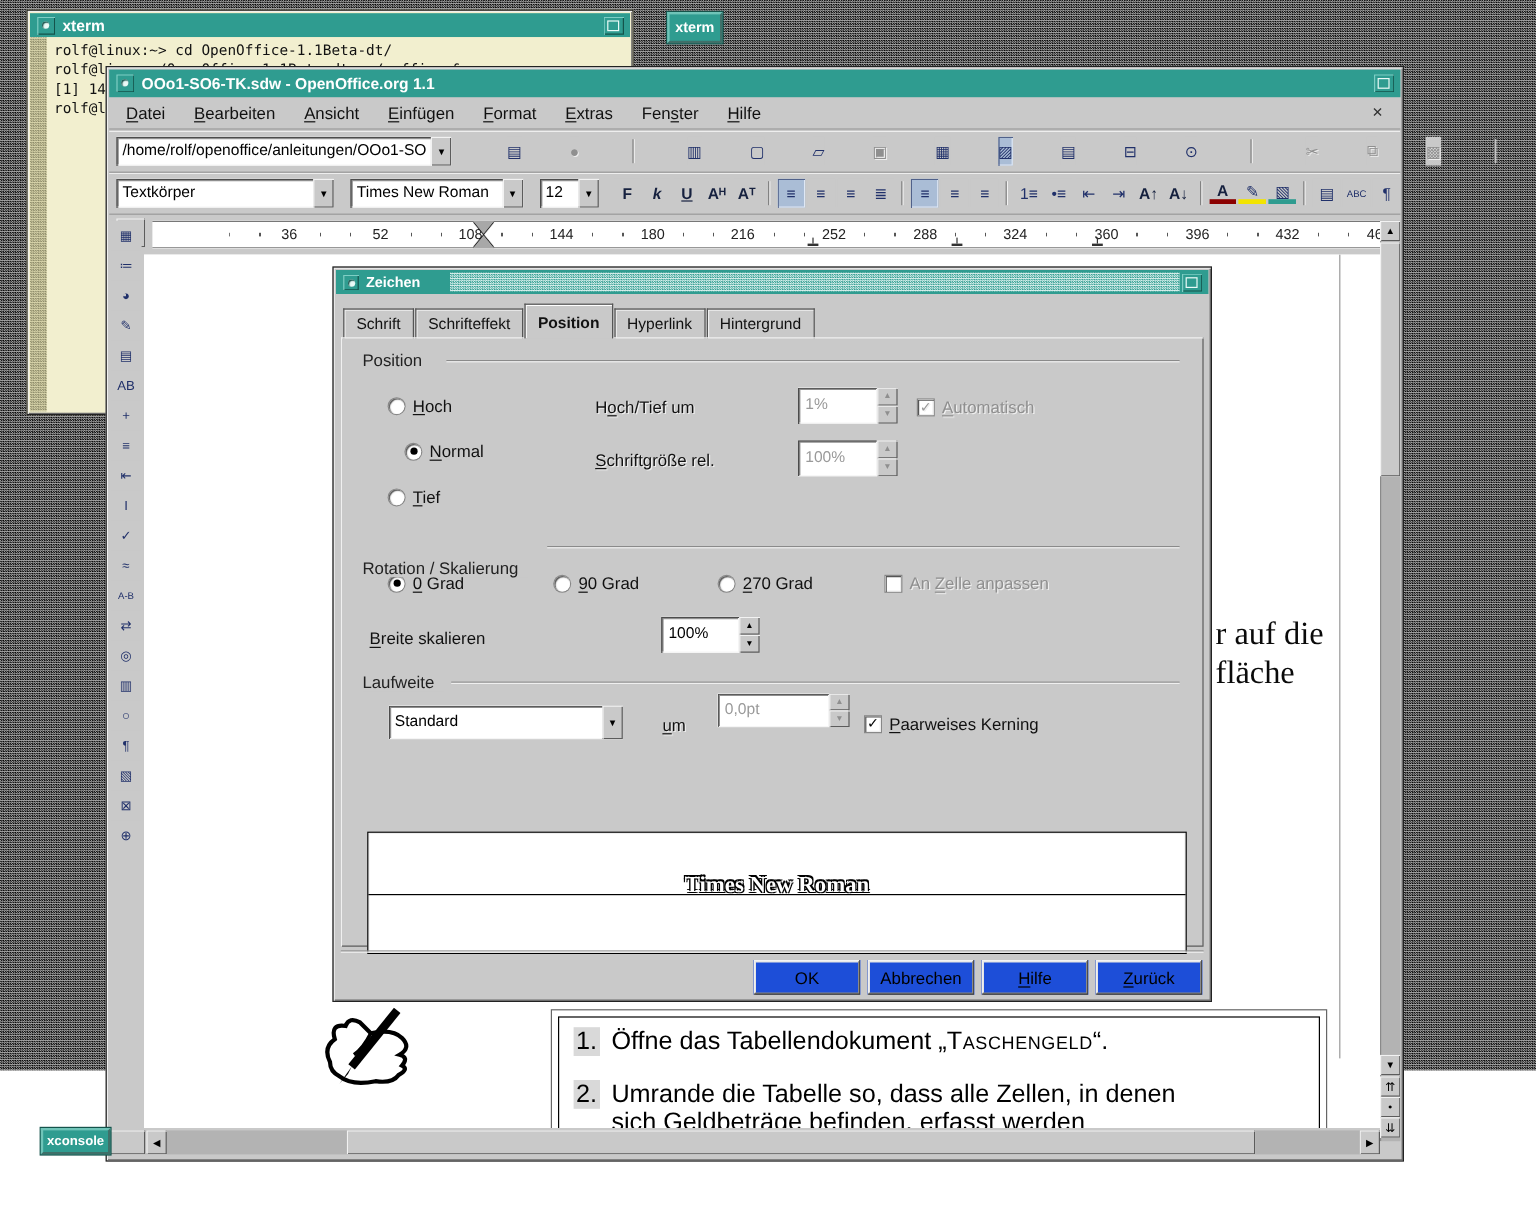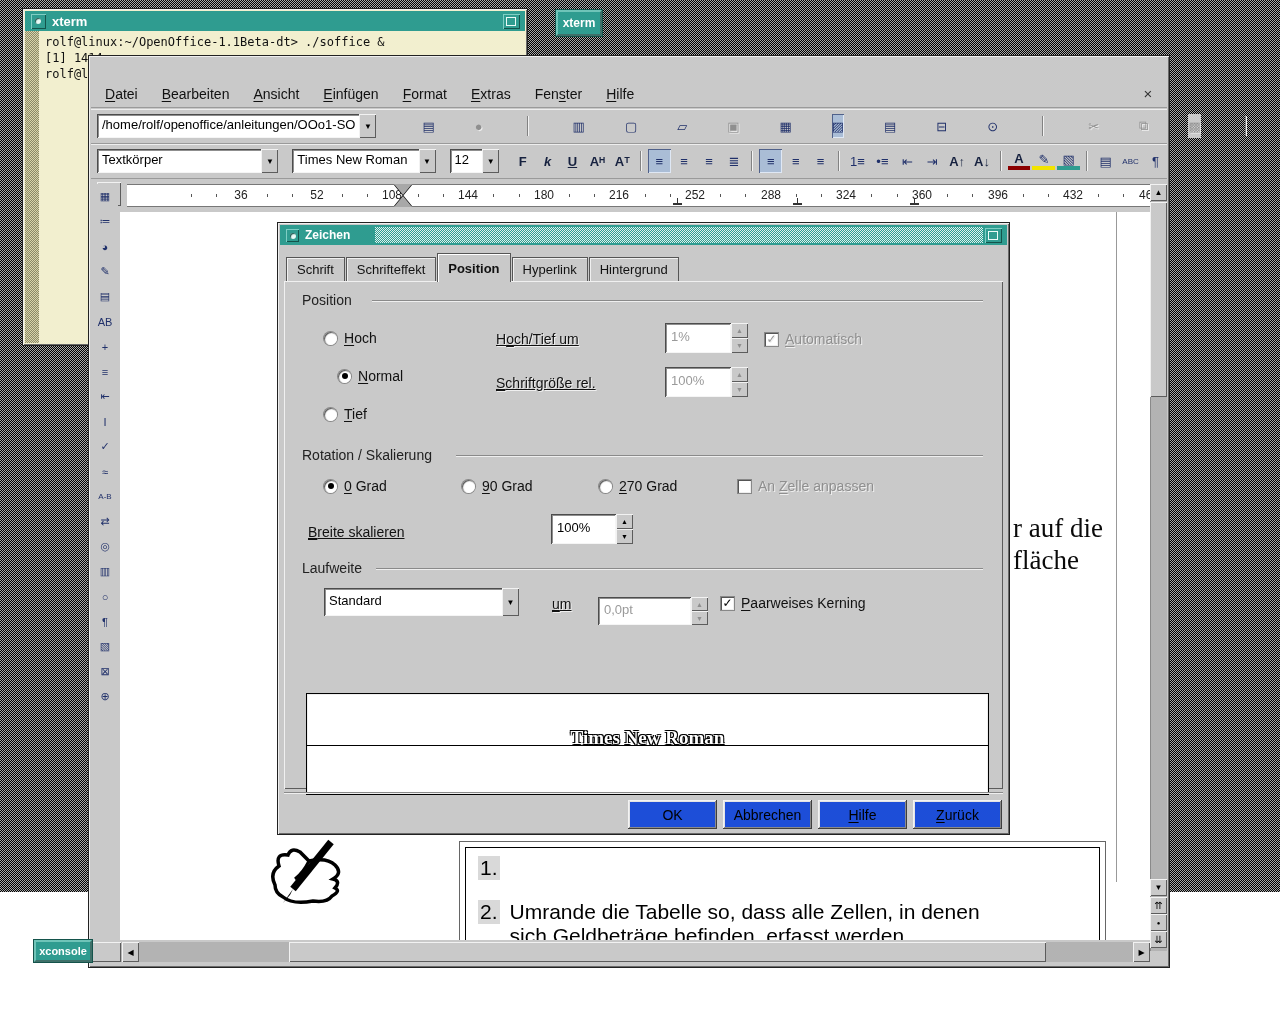--- a/index.html
+++ b/index.html
@@ -115,21 +115,21 @@
     background-image:conic-gradient(#2f9c90 25%,#dff2ef 0 50%,#2f9c90 0 75%,#dff2ef 0);background-size:2px 2px;}
   #tabs{position:absolute;left:8px;top:30px;height:29px;display:flex;align-items:flex-end;font-size:13px;color:#111;}
   .tab{padding:4px 10px 3px;background:#c9c9c9;border:1px solid #555;border-bottom:none;
     box-shadow:inset 1px 1px 0 #f0f0f0;margin-right:1px;height:25px;}
   .tab.active{font-weight:bold;height:29px;padding-top:7px;position:relative;z-index:3;
     box-shadow:inset 1px 1px 0 #fff, 0 1px 0 #c9c9c9;}
   #tabpanel{position:absolute;left:6px;right:6px;top:58px;height:508px;
     box-shadow:inset 0 1px 0 #f0f0f0, inset 1px 0 0 #f0f0f0, inset -1px -1px 0 #5c5c5c;}
   .grouplab{position:absolute;font-size:14px;color:#222;background:#c9c9c9;padding-right:8px;z-index:2;}
   .groupline{position:absolute;height:2px;border-top:1px solid #8a8a8a;border-bottom:1px solid #efefef;}
-  .dlbl{position:absolute;font-size:14px;color:#111;white-space:nowrap;text-decoration:underline;}
+  .dlbl{position:absolute;font-size:14px;color:#111;white-space:nowrap;}
   .radio{position:absolute;display:flex;align-items:center;gap:7px;font-size:14px;color:#111;}
   .rdot{width:13px;height:13px;border-radius:50%;background:#fff;flex:none;
     box-shadow:inset 1px 1px 1px #555, inset -1px -1px 1px #fff, 0 0 0 1px #888;position:relative;}
   .radio.sel .rdot::after{content:"";position:absolute;left:3.5px;top:3.5px;width:6px;height:6px;border-radius:50%;background:#000;}
   .chk{position:absolute;display:flex;align-items:center;gap:7px;font-size:14px;color:#111;}
   .cbox{width:13px;height:13px;background:#fff;flex:none;text-align:center;line-height:13px;font-size:12px;
     box-shadow:inset 1px 1px 0 #555, inset -1px -1px 0 #eee, 0 0 0 1px #888;color:#000;}
   .chk.dis{color:#8f8f8f;text-shadow:1px 1px 0 #efefef;}
   .chk.dis .cbox{color:#9a9a9a;}
   .spin{position:absolute;display:flex;height:30px;}
@@ -156,27 +156,32 @@
 <div id="desktop">
 
   <div class="win" id="xterm">
     <div class="tbar">
       <div class="sysbtn"></div>
       <span>xterm</span>
       <div class="maxbtn"></div>
     </div>
     <div id="xterm-body">
       <div id="xterm-scrollstrip"></div>
-      <div id="xterm-text"><div>rolf@linux:~/OpenOffice-1.1Beta-dt&gt; ./soffice &amp;</div><div>[1] 1414</div><div>rolf@lin</div></div>
+      <div id="xterm-text"><div>rolf@linux:~&gt; cd OpenOffice-1.1Beta-dt/</div><div>rolf@linux:~/OpenOffice-1.1Beta-dt&gt; ./soffice &amp;</div><div>[1] 1414</div><div>rolf@lin</div></div>
     </div>
   </div>
 
   <div class="minicon" id="xterm-icon">xterm</div>
 
   <div class="win" id="mainwin">
+    <div class="tbar">
+      <div class="sysbtn"></div>
+      <span>OOo1-SO6-TK.sdw - OpenOffice.org 1.1</span>
+      <div class="maxbtn"></div>
+    </div>
 
     <div id="menubar">
       <span class="mi"><u>D</u>atei</span>
       <span class="mi"><u>B</u>earbeiten</span>
       <span class="mi"><u>A</u>nsicht</span>
       <span class="mi"><u>E</u>infügen</span>
       <span class="mi"><u>F</u>ormat</span>
       <span class="mi"><u>E</u>xtras</span>
       <span class="mi">Fen<u>s</u>ter</span>
       <span class="mi"><u>H</u>ilfe</span>
@@ -322,20 +327,21 @@
       <svg id="handimg" viewBox="0 0 100 76">
         <path d="M62 3 L24 50" stroke="#000" stroke-width="7" fill="none"></path>
         <path d="M24 50 L14 64 L21 56 Z" fill="#000"></path>
         <path d="M6 46 Q0 34 10 27 Q6 14 19 16 Q22 8 31 13 L40 22 Q58 18 66 26 Q74 34 64 40 Q72 42 66 49 Q72 52 63 57 Q58 64 44 62 Q24 66 14 58 Q6 54 6 46 Z" fill="none" stroke="#000" stroke-width="3.5"></path>
         <path d="M40 22 Q34 34 26 40" fill="none" stroke="#000" stroke-width="3"></path>
       </svg>
       <div id="listframe">
         <div id="listinner">
           <div class="litem" style="top:8px">
             <span class="lnum">1.</span>
+            <span><span>Öffne das Tabellendokument „</span><span class="sc">Taschengeld</span><span>“.</span></span>
           </div>
           <div class="litem" style="top:52px">
             <span class="lnum">2.</span>
             <span><span>Umrande die Tabelle so, dass alle Zellen, in denen</span><br>
             <span>sich Geldbeträge befinden, erfasst werden</span></span>
           </div>
         </div>
       </div>
     </div>
 
@@ -402,21 +408,21 @@
       </div>
       <span class="dlbl gray-emboss" style="left:212px;top:94px"><u>S</u>chriftgröße rel.</span>
       <div class="spin dis" style="left:381px;top:86px;width:83px">
         <div class="sval">100%</div>
         <div class="arrows">
             <div class="raised">▲</div>
             <div class="raised">▼</div>
           </div>
       </div>
 
-      <span class="grouplab" style="left:18px;top:166px">Rotation / Skalierung</span>
+      <span class="grouplab" style="left:18px;top:184px">Rotation / Skalierung</span>
       <div class="groupline" style="left:172px;right:20px;top:174px"></div>
       <div class="radio sel" style="left:40px;top:197px">
         <div class="rdot"></div>
           <span><u>0</u> Grad</span>
       </div>
       <div class="radio" style="left:178px;top:197px">
         <div class="rdot"></div>
           <span><u>9</u>0 Grad</span>
       </div>
       <div class="radio" style="left:315px;top:197px">
@@ -436,21 +442,21 @@
           </div>
       </div>
 
       <span class="grouplab" style="left:18px;top:279px">Laufweite</span>
       <div class="groupline" style="left:92px;right:20px;top:287px"></div>
       <div class="combo field" style="position:absolute;left:40px;top:307px;width:195px;height:28px">
         <div class="cval" style="padding-top:5px">Standard</div>
         <div class="cbtn raised">▼</div>
       </div>
       <span class="dlbl gray-emboss" style="left:268px;top:315px"><u>u</u>m</span>
-      <div class="spin dis" style="left:314px;top:316px;width:110px;height:28px">
+      <div class="spin dis" style="left:314px;top:297px;width:110px;height:28px">
         <div class="sval" style="padding-top:5px">0,0pt</div>
         <div class="arrows">
             <div class="raised">▲</div>
             <div class="raised">▼</div>
           </div>
       </div>
       <div class="chk" style="left:437px;top:314px">
         <div class="cbox">✓</div>
           <span><u>P</u>aarweises Kerning</span>
       </div>

